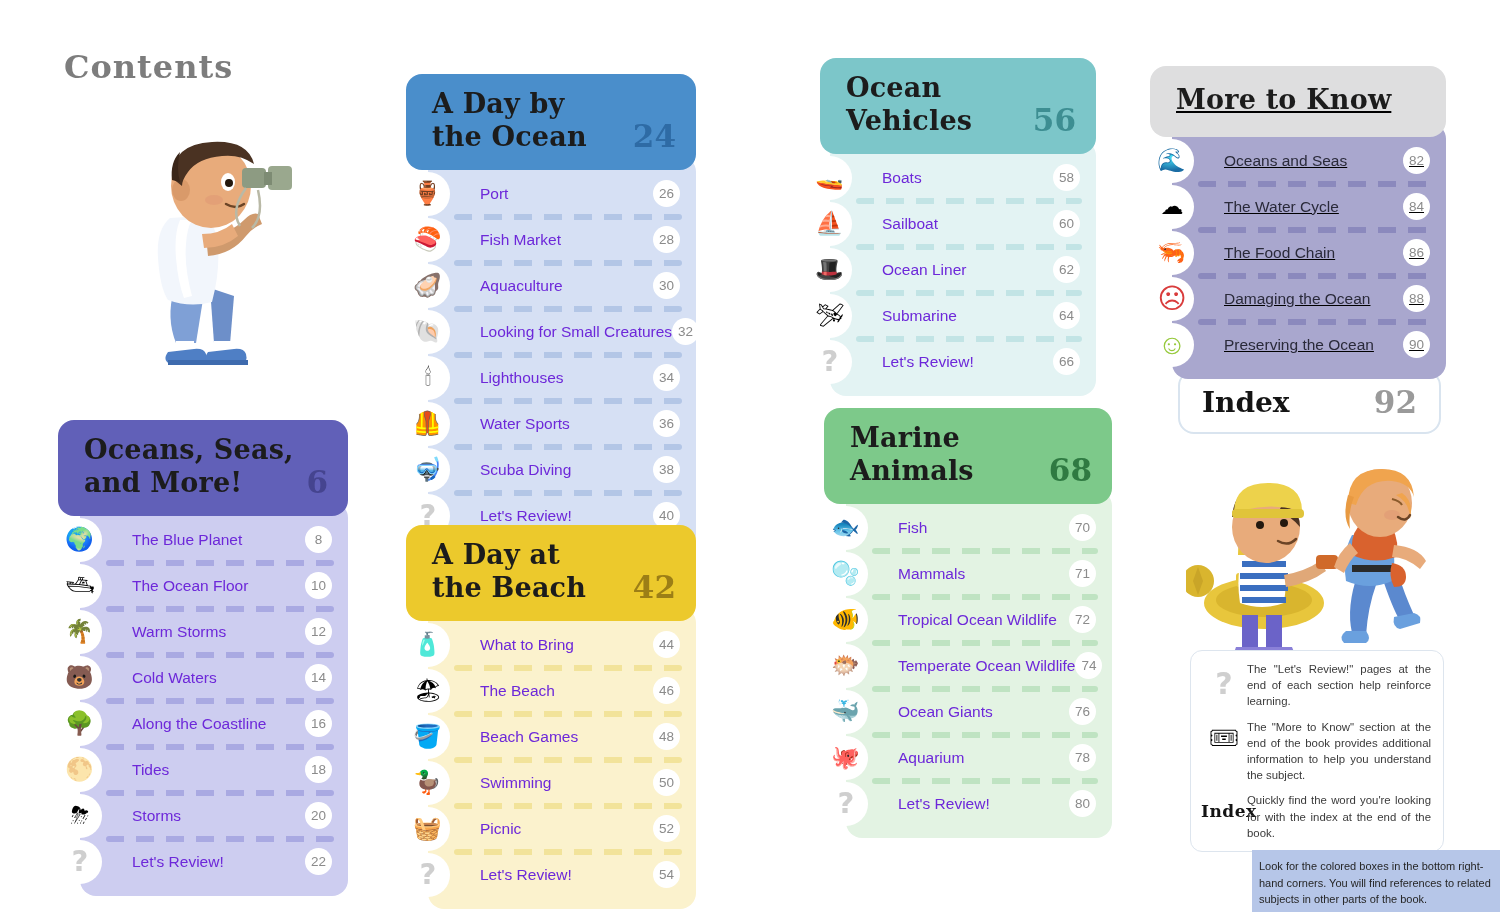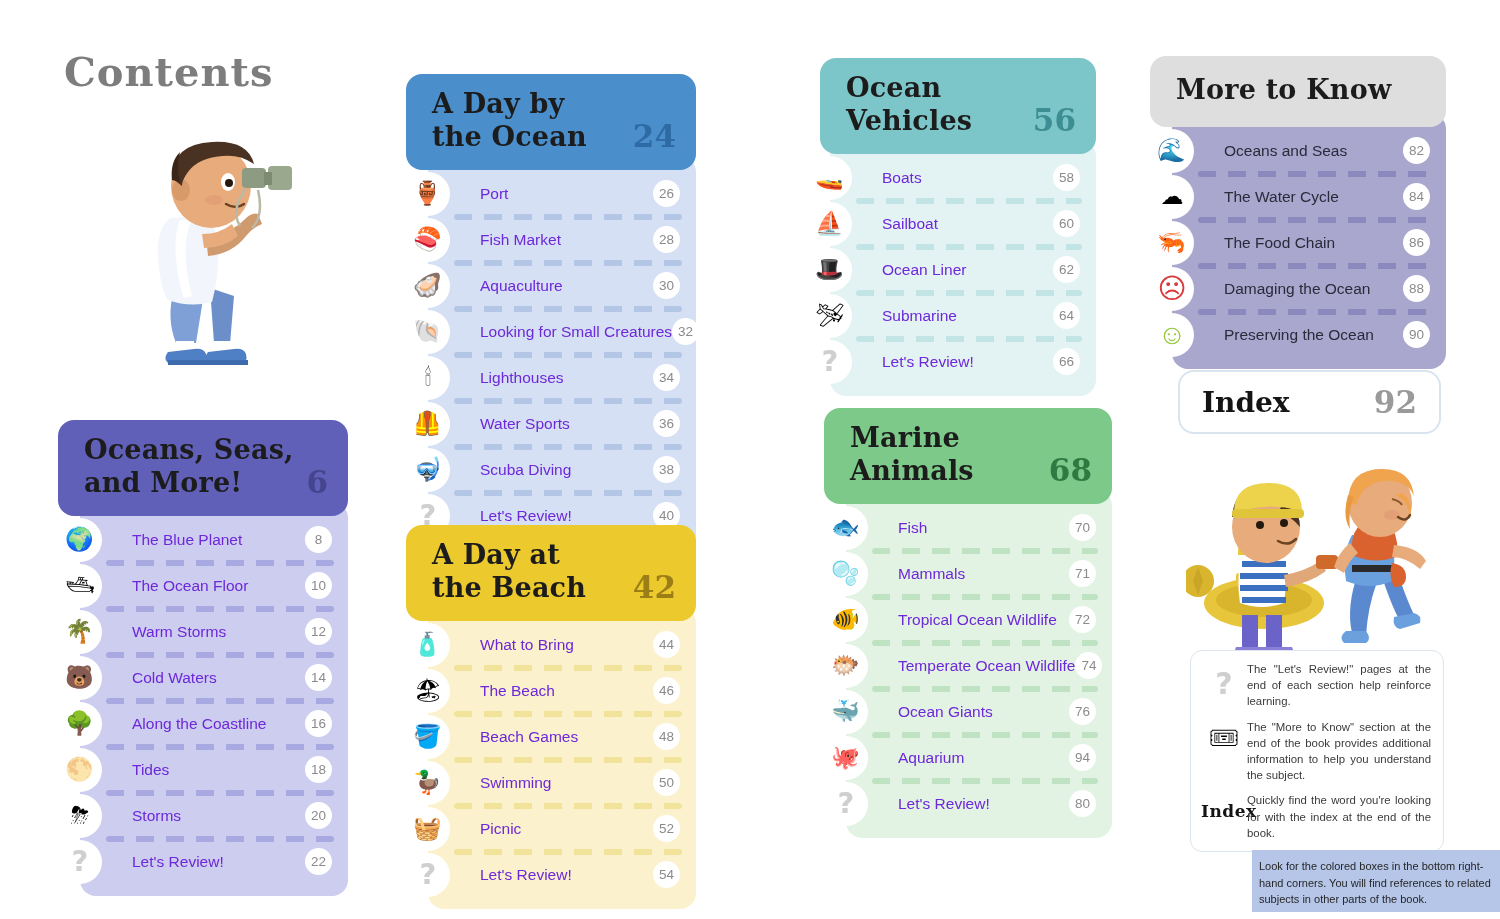--- a/index.html
+++ b/index.html
@@ -10,21 +10,21 @@
     overflow:hidden;
     position:relative;
   }
   .page{position:relative;width:1500px;height:919px;}
 
   
   #contents-title{
     position:absolute;left:64px;top:48px;
     font-family:"DejaVu Serif",serif;
     font-weight:700;
-    font-size:40px;
+    font-size:32px;
     letter-spacing:1px;
     color:#7d7d7d;
   }
 
   
   .section{position:absolute;}
   .sec-header{
     position:relative;
     border-radius:16px;
     padding:14px 20px 16px 26px;
@@ -515,34 +515,34 @@
           <span class="ico">🐳</span>
           <span class="lbl">Ocean Giants</span>
           <span class="pg">76</span>
         </div>
       <div class="divider">
           <i></i>
         </div>
       <div class="row">
           <span class="ico">🐙</span>
           <span class="lbl">Aquarium</span>
-          <span class="pg">94</span>
+          <span class="pg">78</span>
         </div>
       <div class="divider">
           <i></i>
         </div>
       <div class="row">
           <span class="ico q">?</span>
           <span class="lbl">Let's Review!</span>
           <span class="pg">80</span>
         </div>
     </div>
   </div>
 
-  <div class="section t-gray" style="left:1150px;top:56px;width:296px;">
+  <div class="section t-gray" style="left:1150px;top:66px;width:296px;text-decoration:underline;">
     <div class="sec-header" style="padding-top:18px;padding-bottom:20px;">
       <div class="sec-header-title">More to Know</div>
       <div class="sec-header-page"></div>
     </div>
     <div class="sec-body indent">
       <div class="row">
           <span class="ico">🌊</span>
           <span class="lbl">Oceans and Seas</span>
           <span class="pg">82</span>
         </div>

